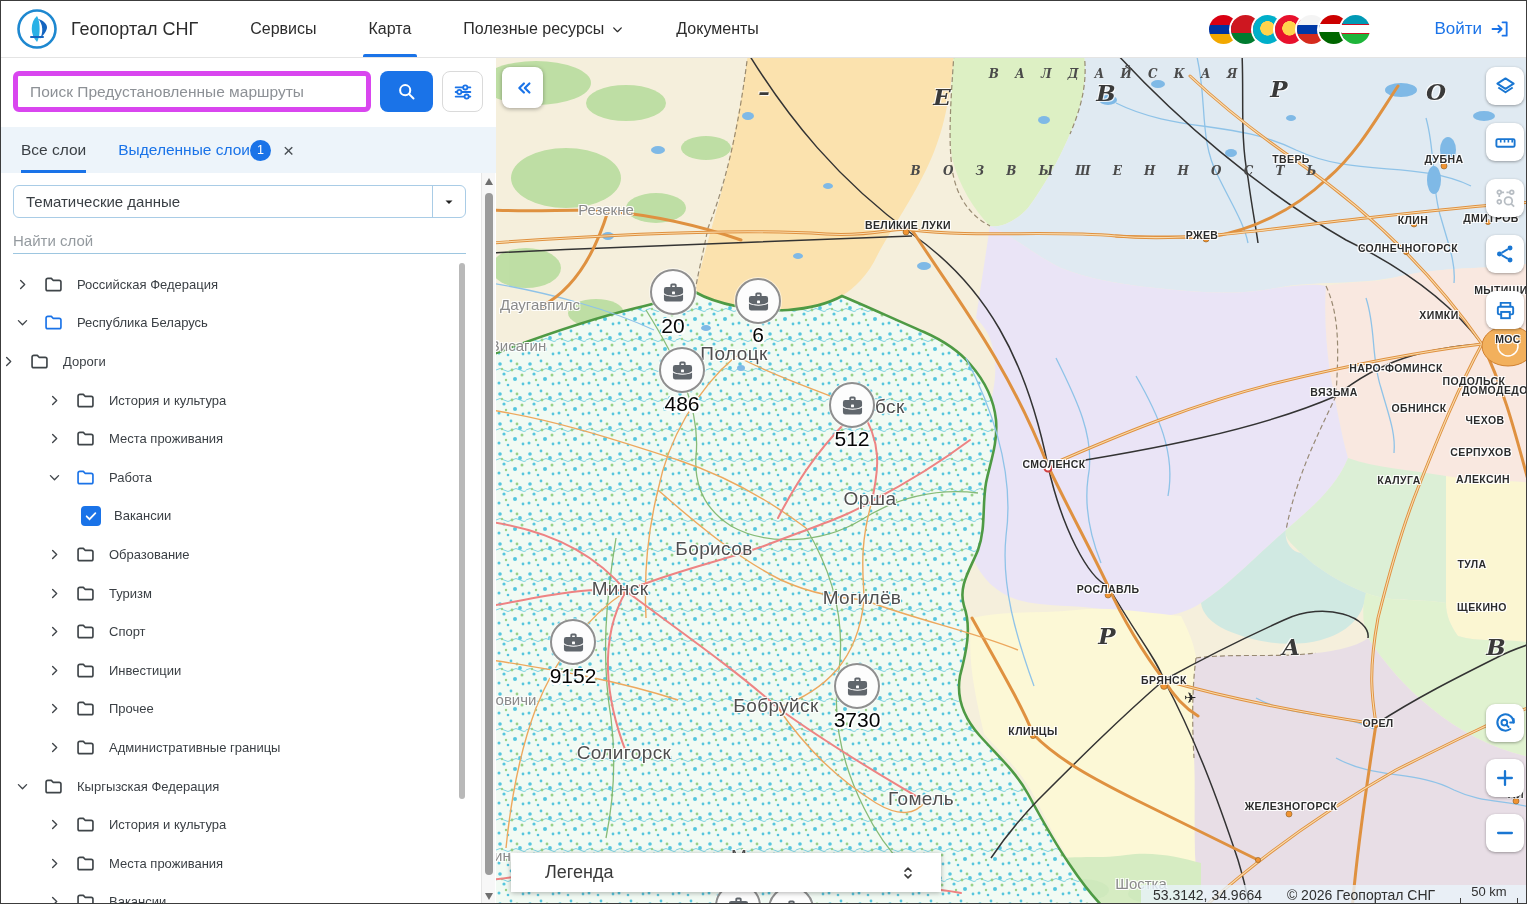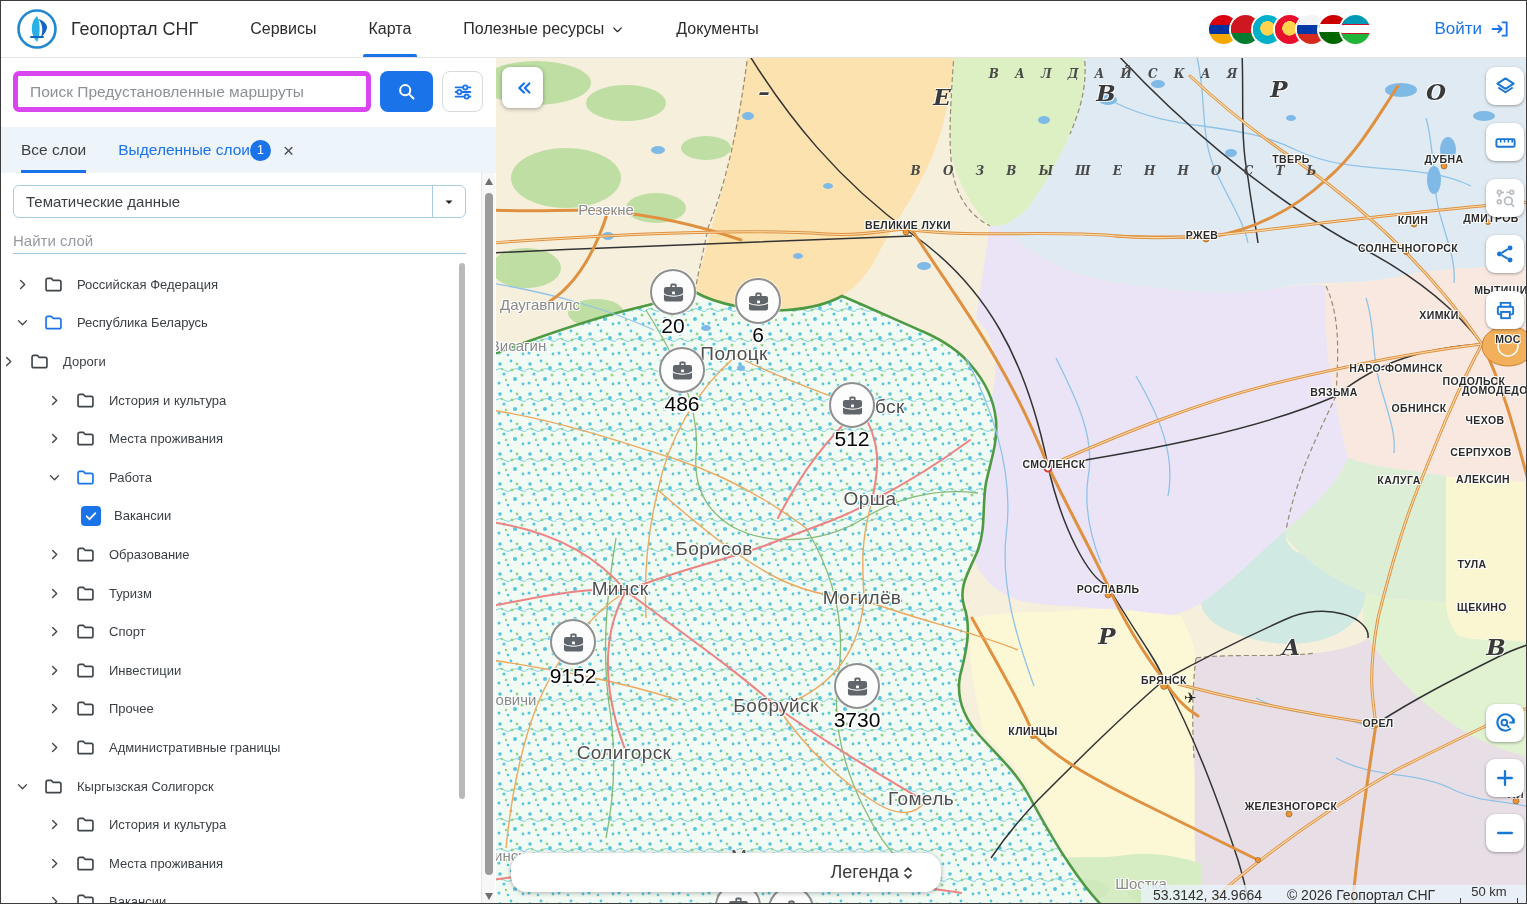--- a/index.html
+++ b/index.html
@@ -66,21 +66,21 @@
   .city.sm { font-size:10.5px; font-weight:bold; color:#2b2b2b; letter-spacing:.4px; }
   .rletter { position:absolute; transform:translate(-50%,-50%); font-family:"DejaVu Serif", serif; font-style:italic; font-weight:bold; font-size:23px; color:#3a3a3a; z-index:9;
              text-shadow:1px 1px 0 rgba(255,255,255,.8), -1px -1px 0 rgba(255,255,255,.8); }
   .terrain { position:absolute; transform:translate(-50%,-50%); font-family:"DejaVu Serif", serif; font-style:italic; font-size:12px; font-weight:bold; color:#4a4a4a; z-index:9; white-space:nowrap; }
   .cluster { position:absolute; z-index:20; width:0; height:0; }
   .cluster .circ { position:absolute; left:-23px; top:-23px; width:46px; height:46px; border-radius:50%; background:#fdfdfd; border:2px solid #8f8f8f; display:flex; align-items:center; justify-content:center; box-shadow:0 0 0 1px rgba(255,255,255,.5); }
   .cluster .cnt { position:absolute; top:22px; left:50%; transform:translateX(-50%); font-size:21px; font-weight:400; color:#050505; white-space:nowrap;
                   text-shadow:1.5px 1.5px 0 #fff, -1.5px 1.5px 0 #fff, 1.5px -1.5px 0 #fff, -1.5px -1.5px 0 #fff, 0 2px 0 #fff; }
   #collapseBtn { position:absolute; left:6px; top:9px; width:41px; height:41px; background:#fff; border:none; border-radius:8px; box-shadow:0 1px 4px rgba(0,0,0,.35); display:flex; align-items:center; justify-content:center; cursor:pointer; z-index:40; }
   .mapbtn { position:absolute; left:990px; width:38px; height:38px; background:#fff; border:none; border-radius:9px; box-shadow:0 1px 3px rgba(0,0,0,.35); display:flex; align-items:center; justify-content:center; cursor:pointer; z-index:40; }
-  #legend { position:absolute; left:15px; top:795px; width:430px; height:39px; background:#fff; border-radius:16px; box-shadow:0 1px 5px rgba(0,0,0,.3); display:flex; align-items:center; z-index:30;text-align:right; }
+  #legend { position:absolute; left:15px; top:795px; width:430px; height:39px; background:#fff; border-radius:0; box-shadow:0 1px 5px rgba(0,0,0,.3); display:flex; align-items:center; z-index:30; }
   #legend .lbl { font-size:18px; color:#3a3a3a; padding-left:34px; flex:1; }
   #legend .expander { padding-right:24px; display:flex; cursor:pointer; }
   #statusbar { position:absolute; left:645px; bottom:0; width:387px; height:20px; background:rgba(233,243,250,.8); display:flex; align-items:center; justify-content:space-between; padding:0 10px 0 12px; z-index:25; font-size:14px; color:#2f2f2f; }
   #scaleWidget { display:flex; flex-direction:column; align-items:center; line-height:10px; }
   #scaleWidget .txt { font-size:13px; margin-bottom:1px; }
   #scaleWidget .bracket { width:58px; height:6px; border:1.5px solid #3c3c3c; border-top:none; }
 </style>
 </head>
 <body>
 
@@ -341,21 +341,21 @@
           <span class="chev">
             <svg viewBox="0 0 24 24" width="15" height="15">
               <path d="M5.5 9l6.5 6.5L18.5 9" fill="none" stroke="#40454a" stroke-width="2.2" stroke-linecap="round" stroke-linejoin="round"></path>
             </svg>
           </span>
           <span class="fold">
             <svg viewBox="0 0 24 24" width="21" height="21">
               <path d="M3.5 7a2 2 0 0 1 2-2h4l2 2.2h7a2 2 0 0 1 2 2V17a2 2 0 0 1-2 2h-13a2 2 0 0 1-2-2z" fill="none" stroke="#3f4549" stroke-width="1.9" stroke-linejoin="round"></path>
             </svg>
           </span>
-          <span class="lbl">Кыргызская Солигорск</span>
+          <span class="lbl">Кыргызская Федерация</span>
         </div>
         <div class="tree-row" style="padding-left: 46px;">
           <span class="chev">
             <svg viewBox="0 0 24 24" width="15" height="15">
               <path d="M9 5.5l6.5 6.5L9 18.5" fill="none" stroke="#40454a" stroke-width="2.2" stroke-linecap="round" stroke-linejoin="round"></path>
             </svg>
           </span>
           <span class="fold">
             <svg viewBox="0 0 24 24" width="21" height="21">
               <path d="M3.5 7a2 2 0 0 1 2-2h4l2 2.2h7a2 2 0 0 1 2 2V17a2 2 0 0 1-2 2h-13a2 2 0 0 1-2-2z" fill="none" stroke="#3f4549" stroke-width="1.9" stroke-linejoin="round"></path>

